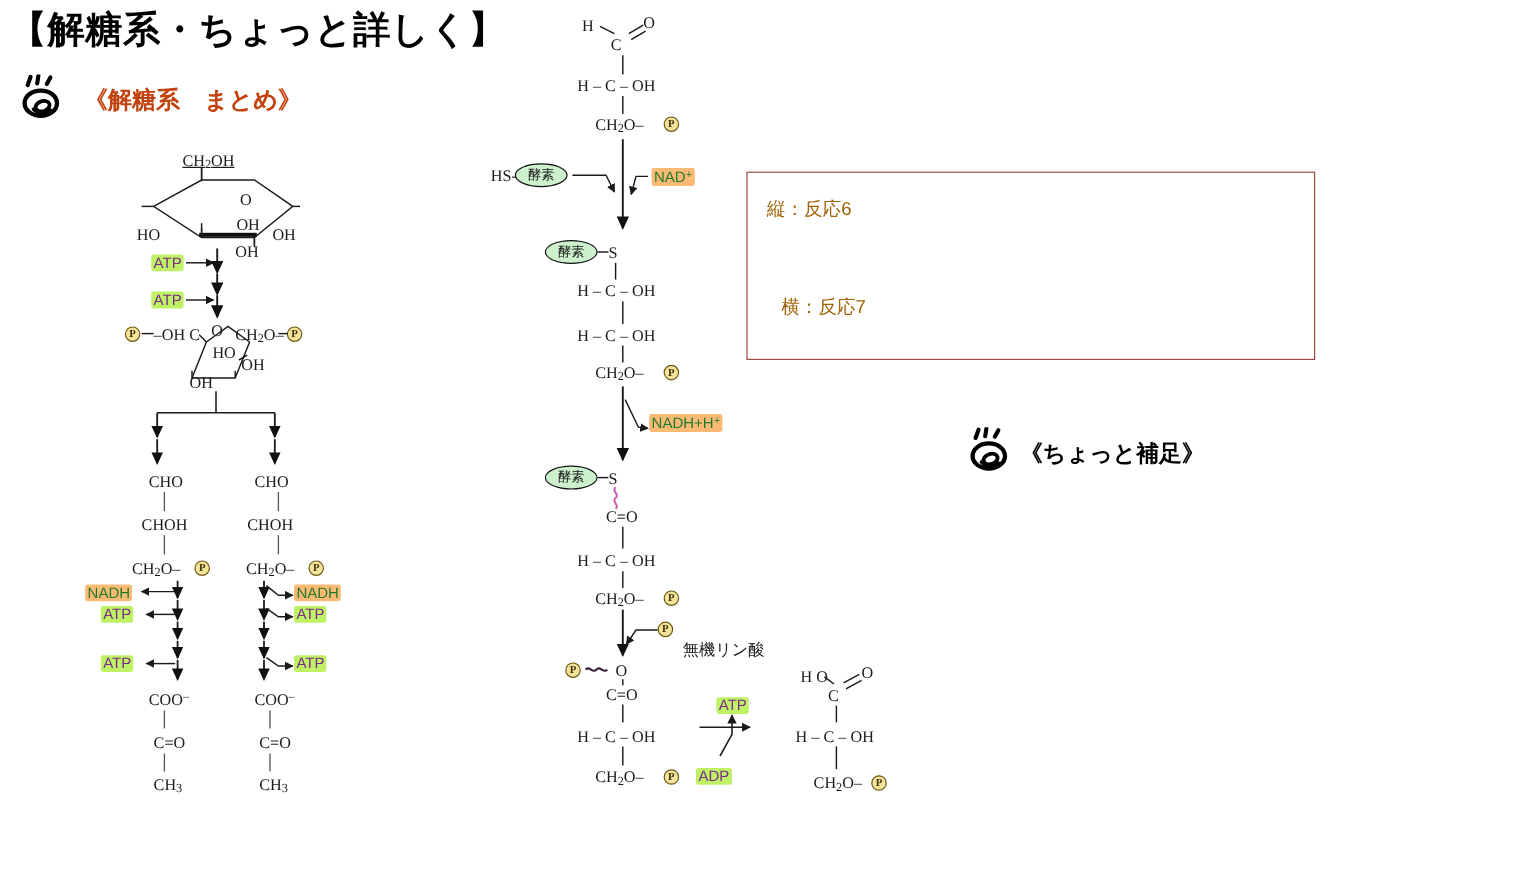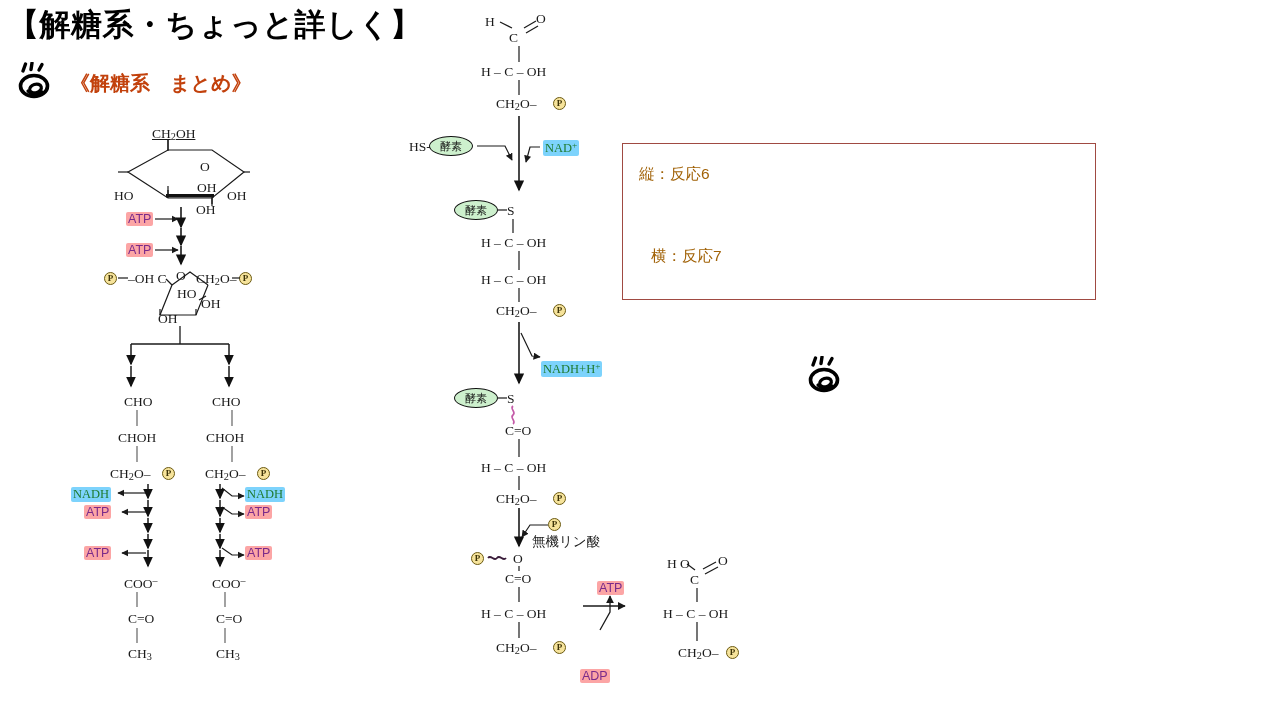--- a/index.html
+++ b/index.html
@@ -39,22 +39,22 @@
   }
   
   .enz{
     position:absolute;width:44px;height:20px;border-radius:50%;
     background:#cdf0cd;border:1.6px solid #111;
     font-size:11px;line-height:18px;text-align:center;color:#111;
     box-sizing:border-box;
   }
   
   .lbl{position:absolute;font-size:12.5px;white-space:nowrap;padding:0 2px;border-radius:2px;}
-  .lbl.atp{color:#7a2a8a;background:#fca5a5;}
-  .lbl.nad{color:#1f7a2f;background:#7dd3fc;font-family:Liberation Serif, serif;}
+  .lbl.atp{color:#7a2a8a;background:#bef264;}
+  .lbl.nad{color:#1f7a2f;background:#fdba74;}
   
   svg.ov{position:absolute;left:0;top:0;width:1280px;height:725px;pointer-events:none;}
 </style>
 </head>
 <body>
 
 <div class="abs" id="page-title">【解糖系・ちょっと詳しく】</div>
 
 <div class="abs" id="subtitle-row">
   <span>
@@ -74,20 +74,21 @@
   <span>
     <svg class="doodle" viewBox="0 0 40 38" xmlns="http://www.w3.org/2000/svg">
       <path d="M5 9 L7.5 2" stroke="#000" stroke-width="3.4" stroke-linecap="round"></path>
       <path d="M13 7.5 L14 1" stroke="#000" stroke-width="3.4" stroke-linecap="round"></path>
       <path d="M21 8 L24 2.5" stroke="#000" stroke-width="3.4" stroke-linecap="round"></path>
       <ellipse cx="16" cy="24" rx="13.5" ry="10.5" fill="none" stroke="#000" stroke-width="3.6"></ellipse>
       <ellipse cx="17.5" cy="26.5" rx="6" ry="4.2" fill="none" stroke="#000" stroke-width="3.2" transform="rotate(-18 17.5 26.5)"></ellipse>
       <path d="M10 29 C13 33 21 33 24 30" stroke="#000" stroke-width="3.2" fill="none" stroke-linecap="round"></path>
     </svg>
   </span>
+  <span id="note-text">《ちょっと補足》</span>
 </div>
 
 <div class="abs" id="red-box">
   <div class="box-line" style="left:16px;top:20px;">縦：反応6</div>
   <div class="box-line" style="left:28px;top:102px;">横：反応7</div>
 </div>
 
 <div class="abs chem" style="left:152px;top:126px;text-decoration:underline;">CH<span class="sub">2</span>OH</div>
 <div class="abs chem" style="left:200px;top:159px;">O</div>
 <div class="abs chem" style="left:197px;top:180px;">OH</div>
@@ -144,41 +145,41 @@
 <div class="enz" style="left:429px;top:136px;">酵素</div>
 <div class="lbl nad" style="left:543px;top:140px;">NAD<span class="sup">+</span></div>
 
 <div class="enz" style="left:454px;top:200px;">酵素</div>
 <div class="abs chem" style="left:507px;top:203px;">S</div>
 <div class="abs chem" style="left:481px;top:235px;">H – C – OH</div>
 <div class="abs chem" style="left:481px;top:272px;">H – C – OH</div>
 <div class="abs chem" style="left:496px;top:303px;">CH<span class="sub">2</span>O–</div>
 <div class="pcirc" style="left:553px;top:304px;">P</div>
 
-<div class="lbl nad" style="left:541px;top:361px;">NADH+H<span class="sup">+</span></div>
+<div class="lbl nad" style="left:541px;top:345px;">NADH+H<span class="sup">+</span></div>
 
 <div class="enz" style="left:454px;top:388px;">酵素</div>
 <div class="abs chem" style="left:507px;top:391px;">S</div>
 <div class="abs chem" style="left:505px;top:423px;">C=O</div>
 <div class="abs chem" style="left:481px;top:460px;">H – C – OH</div>
 <div class="abs chem" style="left:496px;top:491px;">CH<span class="sub">2</span>O–</div>
 <div class="pcirc" style="left:553px;top:492px;">P</div>
 
 <div class="pcirc" style="left:548px;top:518px;">P</div>
-<div class="abs chem" style="left:532px;top:533px;">無機リン酸</div>
+<div class="abs chem" style="left:569px;top:533px;">無機リン酸</div>
 
 <div class="pcirc" style="left:471px;top:552px;">P</div>
 <div class="abs chem" style="left:513px;top:551px;">O</div>
 <div class="abs chem" style="left:505px;top:571px;">C=O</div>
 <div class="abs chem" style="left:481px;top:606px;">H – C – OH</div>
 <div class="abs chem" style="left:496px;top:640px;">CH<span class="sub">2</span>O–</div>
 <div class="pcirc" style="left:553px;top:641px;">P</div>
 
 <div class="lbl atp" style="left:597px;top:581px;">ATP</div>
-<div class="lbl atp" style="left:580px;top:669px;">ADP</div>
+<div class="lbl atp" style="left:580px;top:640px;">ADP</div>
 
 <div class="abs chem" style="left:667px;top:556px;">H O</div>
 <div class="abs chem" style="left:718px;top:553px;">O</div>
 <div class="abs chem" style="left:690px;top:572px;">C</div>
 <div class="abs chem" style="left:663px;top:606px;">H – C – OH</div>
 <div class="abs chem" style="left:678px;top:645px;">CH<span class="sub">2</span>O–</div>
 <div class="pcirc" style="left:726px;top:646px;">P</div>
 
 <svg class="ov" xmlns="http://www.w3.org/2000/svg">
   <defs>

